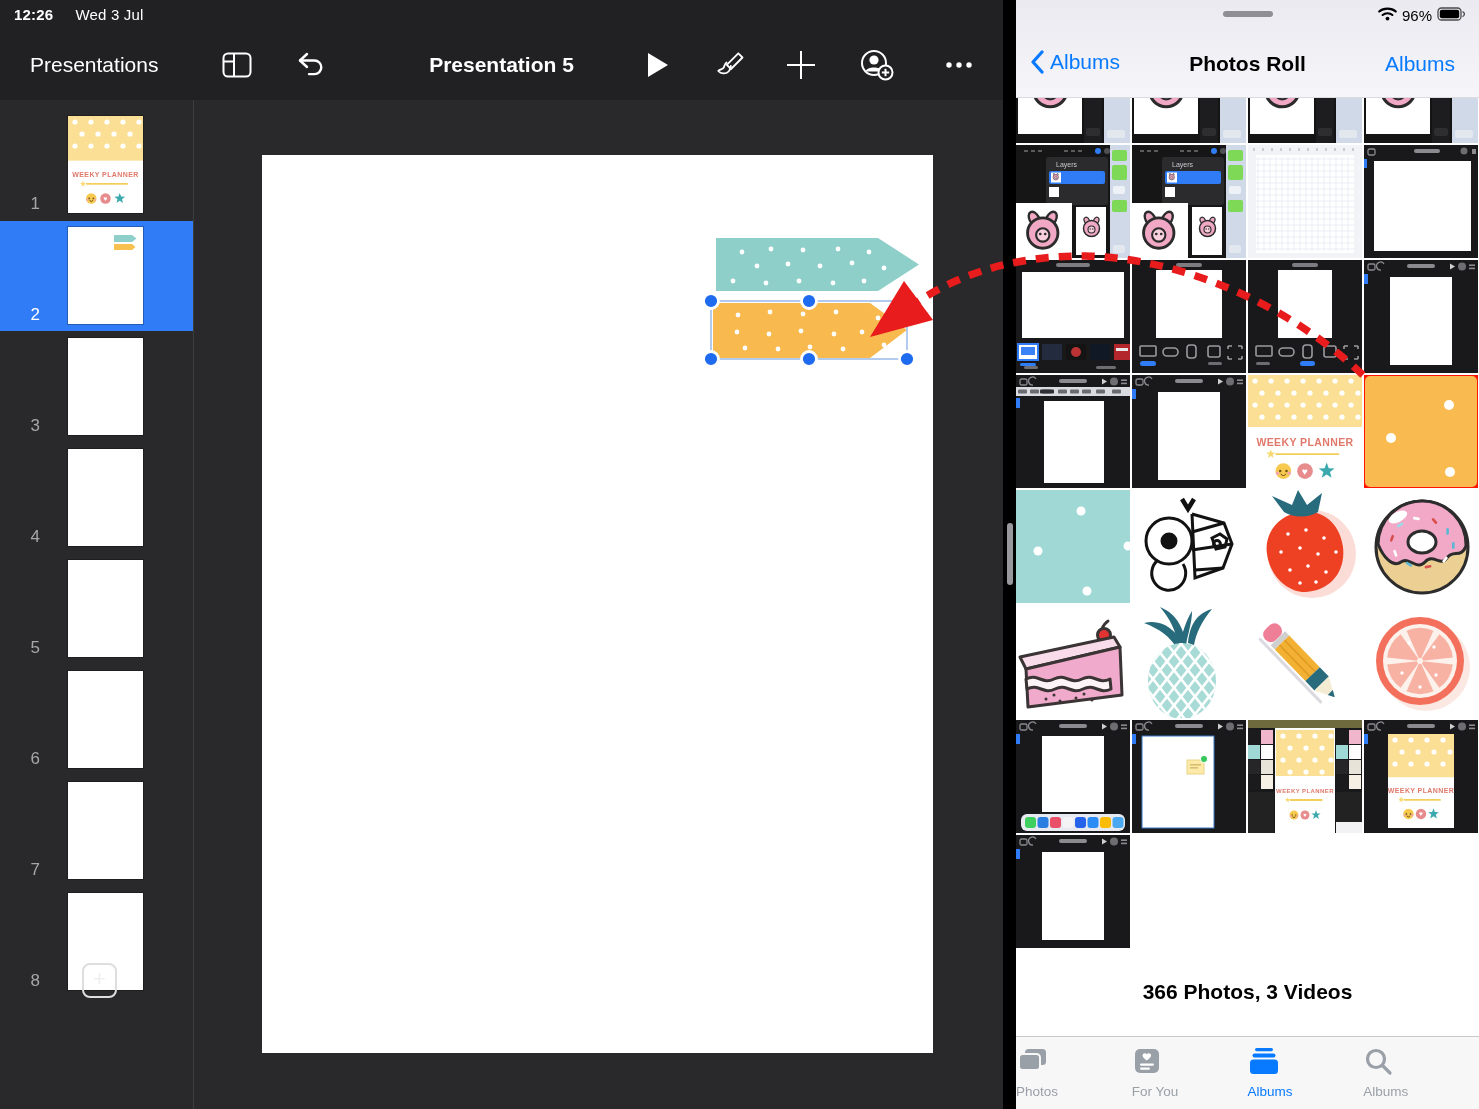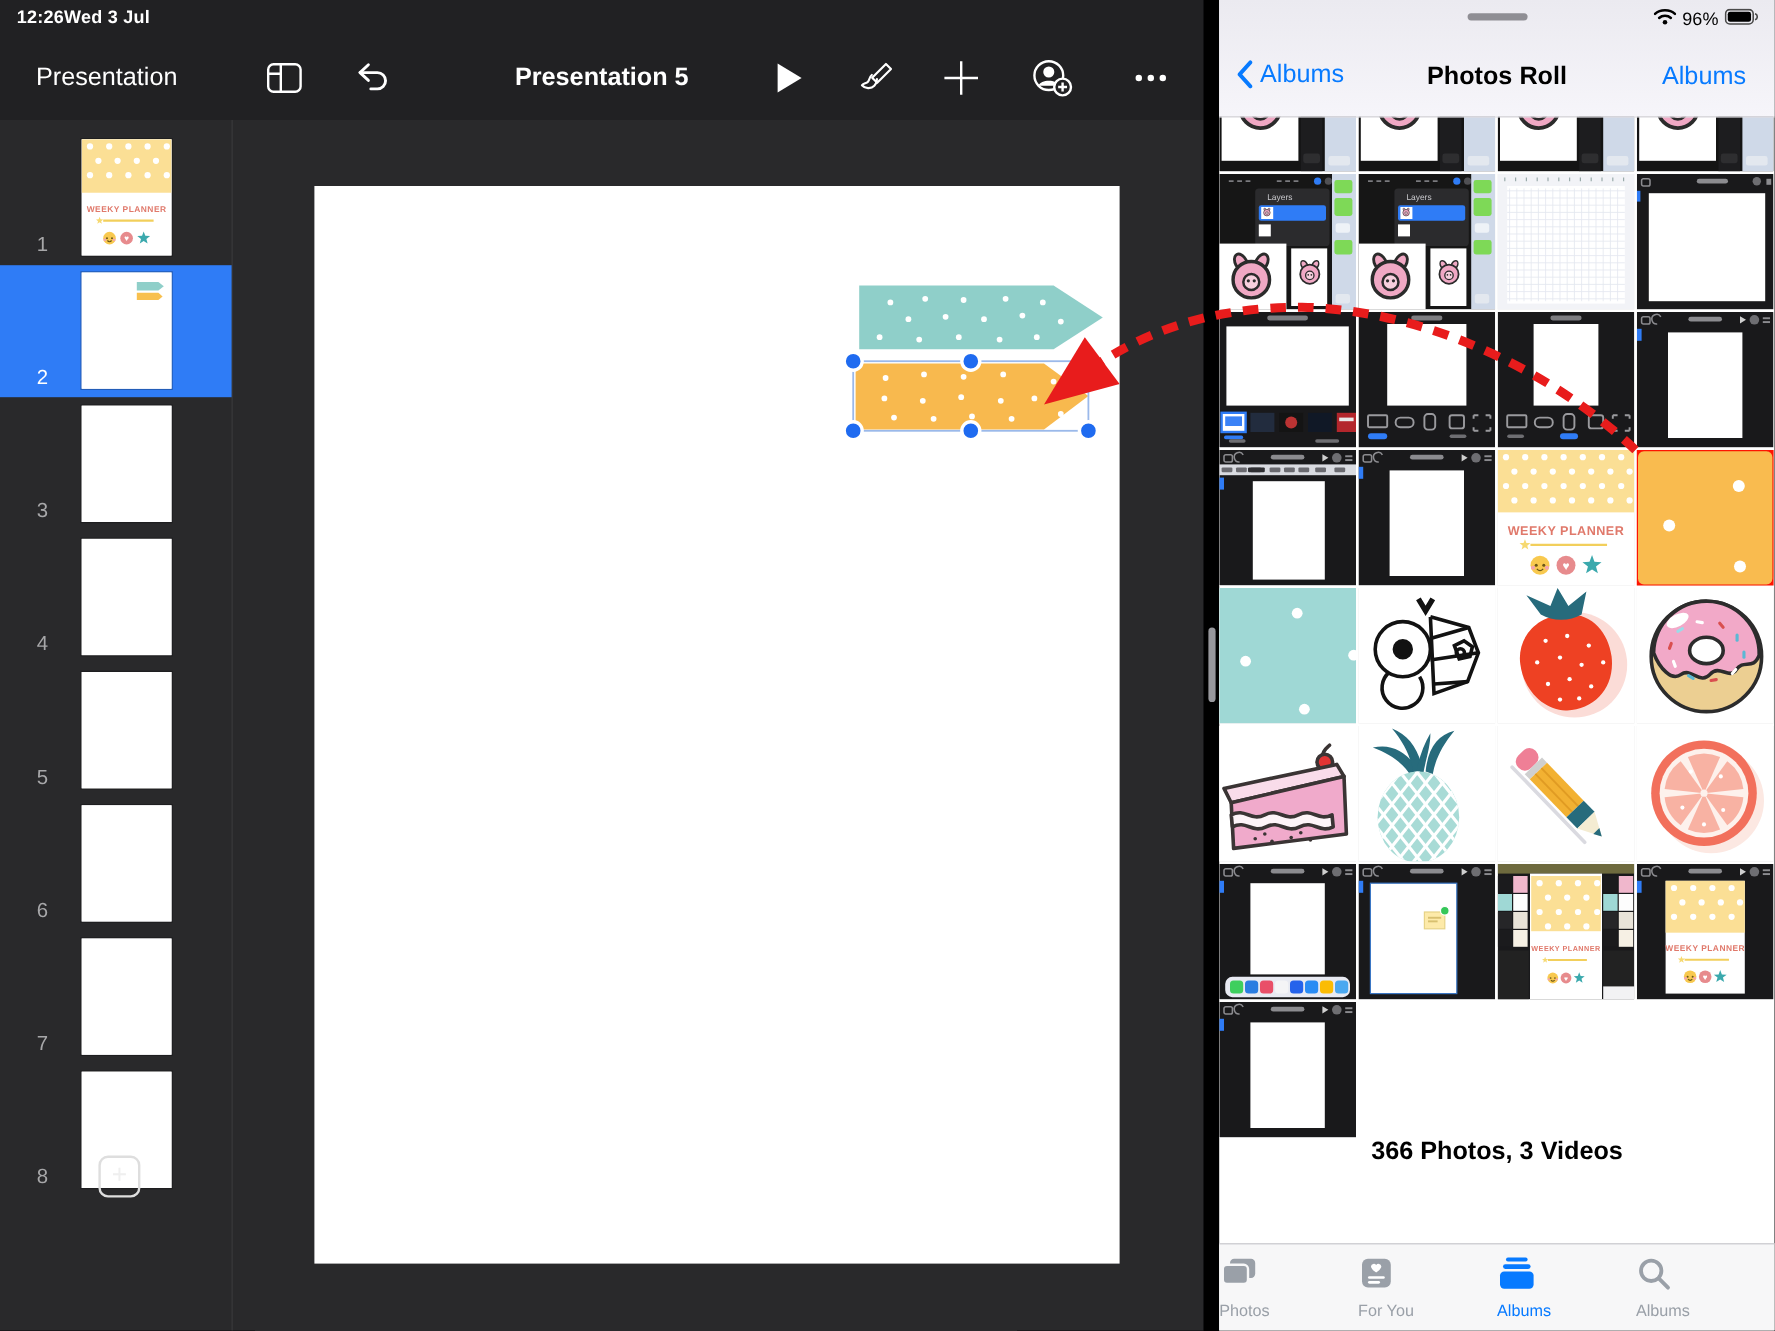--- a/index.html
+++ b/index.html
@@ -1,21 +1,21 @@
 <!DOCTYPE html>
 <html><head>
 <meta charset="utf-8">
 <style>
   html,body{margin:0;padding:0;background:#000;}
   #app{position:relative;width:1479px;height:1109px;overflow:hidden;font-family:"Liberation Sans",sans-serif;background:#000;}
   
   #keynote{position:absolute;left:0;top:0;width:1003px;height:1109px;background:#29292b;}
   #kn-top{position:absolute;left:0;top:0;width:100%;height:100px;background:#212123;}
   #kn-status{position:absolute;left:14px;top:6px;color:#fff;font-size:15px;font-weight:700;letter-spacing:.2px;}
-  #kn-status .date{font-weight:700;}
+  #kn-status .date{margin-left:22px;font-weight:400;}
   #kn-toolbar{position:absolute;left:0;top:32px;width:100%;height:66px;display:flex;align-items:center;}
   .kn-back{color:#fff;font-size:21px;margin-left:30px;}
   .kn-title{position:absolute;left:0;right:0;text-align:center;color:#fff;font-size:21px;font-weight:700;pointer-events:none;}
   .kn-ic{position:absolute;top:50%;transform:translateY(-50%);display:flex;align-items:center;justify-content:center;width:44px;height:44px;}
   
   #kn-side{position:absolute;left:0;top:100px;width:193px;height:1009px;background:#29292b;border-right:1px solid #3d3d3f;}
   .sl-row{position:absolute;left:0;width:193px;height:110px;}
   .sl-row.sel{background:#2f7cf6;}
   .sl-num{position:absolute;left:16px;width:24px;text-align:right;bottom:6px;color:#a7a7a9;font-size:17px;}
   .sl-row.sel .sl-num{color:#fff;}
@@ -35,41 +35,41 @@
   #ph-status-right{position:absolute;right:14px;top:7px;display:flex;align-items:center;gap:5px;color:#000;font-size:15px;}
   #ph-nav{position:absolute;left:0;top:36px;width:100%;height:56px;}
   #ph-back{position:absolute;left:14px;top:14px;display:flex;align-items:center;color:#077aff;font-size:21px;}
   #ph-back svg{margin-right:6px;}
   #ph-title{position:absolute;left:0;right:0;top:16px;text-align:center;color:#000;font-size:21px;font-weight:700;}
   #ph-select{position:absolute;right:24px;top:16px;color:#077aff;font-size:21px;}
   #ph-grid{position:absolute;left:0;top:0;width:463px;height:1109px;}
   .pcell{position:absolute;overflow:hidden;background:#eee;}
   .pcell svg{display:block;}
   .sel-red{position:absolute;inset:-4px;border:5px solid #fe1400;border-radius:10px;z-index:4;pointer-events:none;}
-  #ph-count{position:absolute;left:0;width:100%;top:948px;text-align:center;font-size:21px;font-weight:700;color:#000;}
+  #ph-count{position:absolute;left:0;width:100%;top:980px;text-align:center;font-size:21px;font-weight:700;color:#000;}
   #ph-tabbar{position:absolute;left:0;bottom:0;width:100%;height:72px;background:#f7f7f8;border-top:1px solid #c8c7cc;display:flex;z-index:8;}
   .tab{flex:1;display:flex;flex-direction:column;align-items:flex-start;padding-top:9px;}
   .tab .lbl{font-size:13.5px;margin-top:4px;color:#9aa0a8;}
   .tab.active .lbl{color:#077aff;}
   #watermark{position:absolute;right:16px;bottom:18px;width:108px;height:122px;z-index:30;pointer-events:none;}
   
   #annotation{position:absolute;left:0;top:0;z-index:40;pointer-events:none;}
 </style>
 </head>
 <body>
 
 <div id="app">
 
   <section id="keynote">
     <div id="kn-top">
       <div id="kn-status">
         <span>12:26</span><span class="date">Wed 3 Jul</span>
       </div>
       <div id="kn-toolbar">
-        <span class="kn-back">Presentation</span>
+        <span class="kn-back">Presentations</span>
         <span class="kn-title">Presentation 5</span>
         <span class="kn-ic" style="left:215px">
           <svg width="30" height="26" viewBox="0 0 30 26">
               <rect x="1.5" y="1.5" width="27" height="23" rx="4.5" fill="none" stroke="#fff" stroke-width="2"></rect>
               <line x1="12" y1="1.5" x2="12" y2="24.5" stroke="#fff" stroke-width="2"></line>
               <line x1="1.5" y1="9.5" x2="12" y2="9.5" stroke="#fff" stroke-width="2"></line>
             </svg>
         </span>
         <span class="kn-ic" style="left:289px">
           <svg width="30" height="28" viewBox="0 0 30 28">

